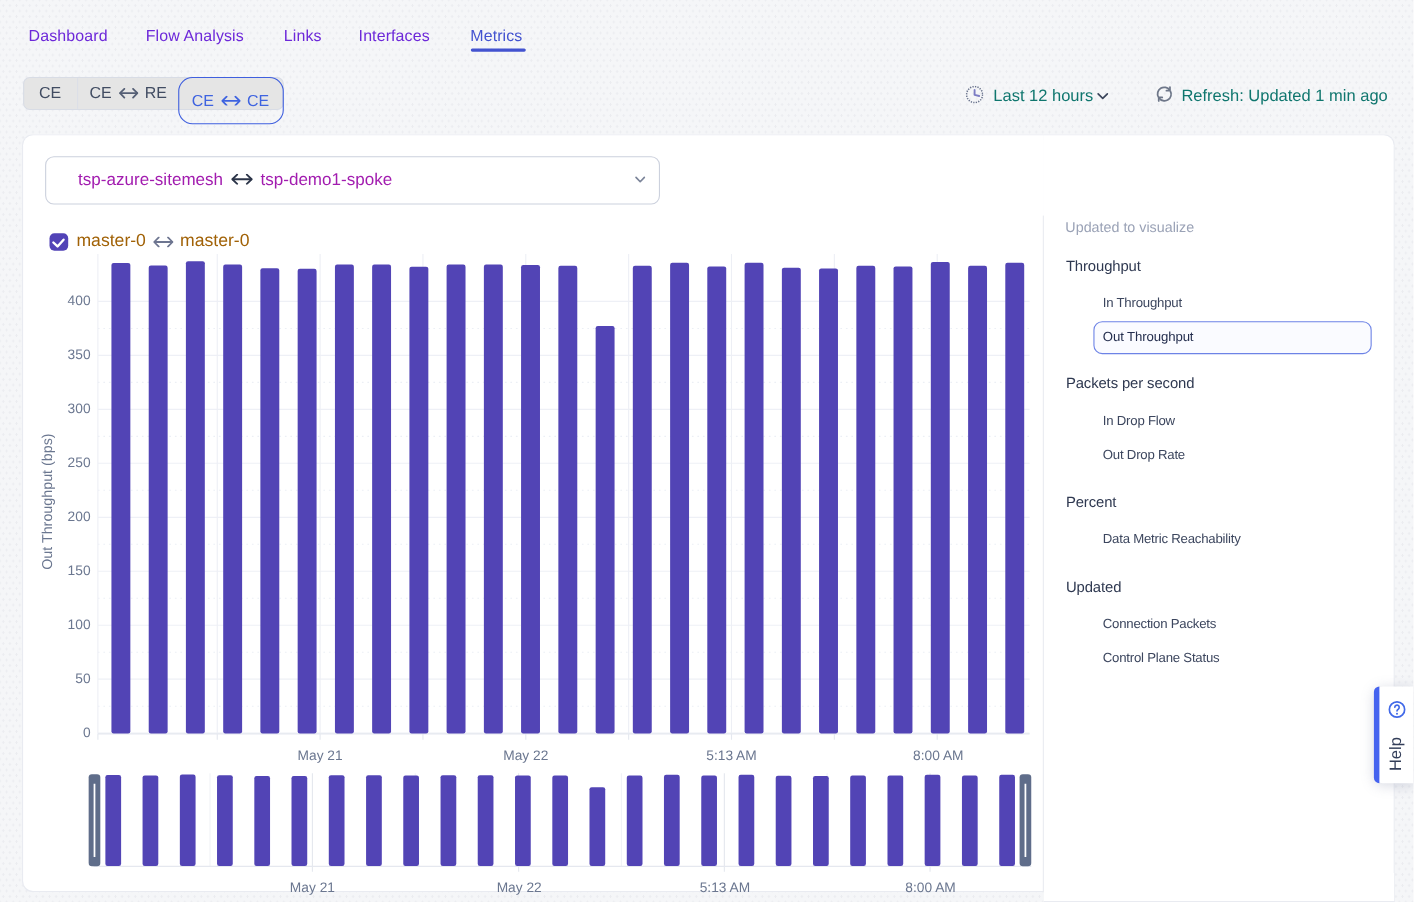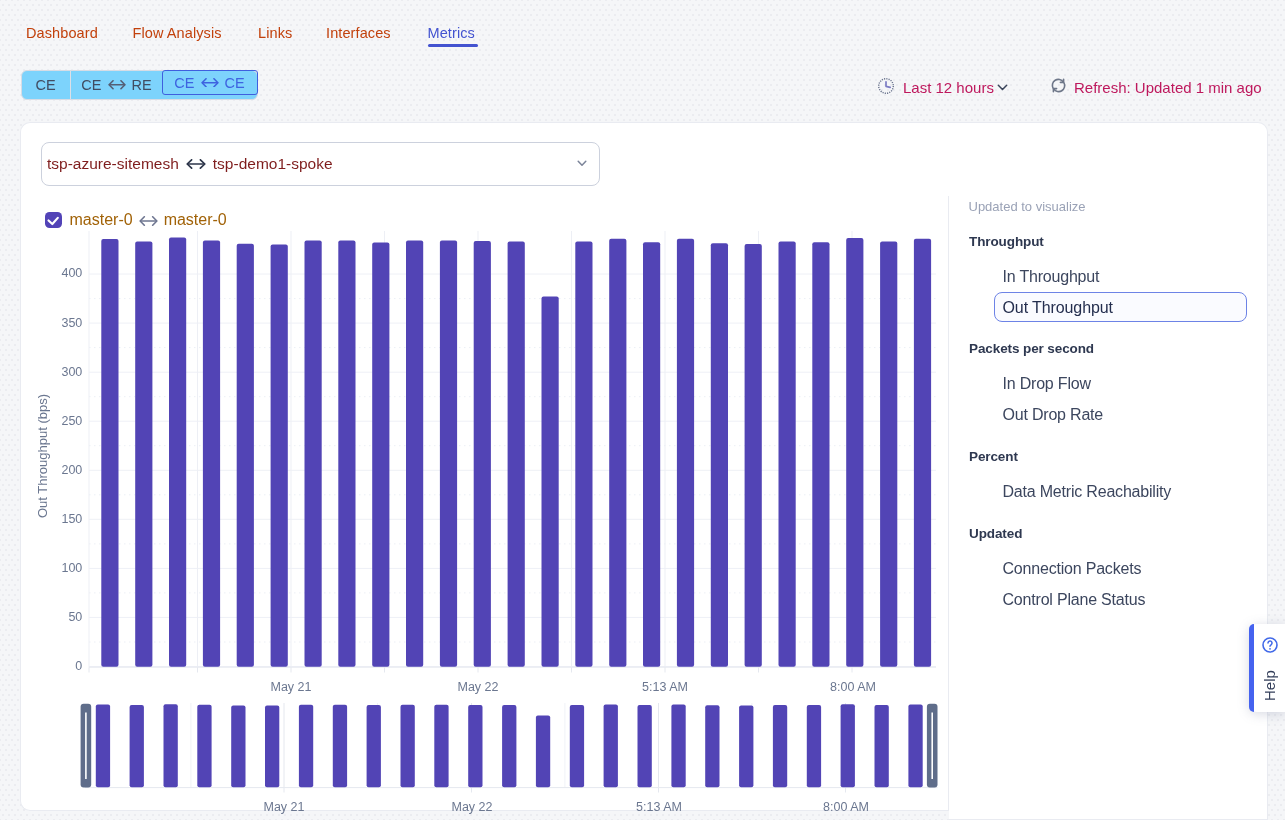--- a/index.html
+++ b/index.html
@@ -1,43 +1,43 @@
 <!DOCTYPE html>
 <html><head><meta charset="utf-8">
 <style>
 *{margin:0;padding:0;box-sizing:border-box}
 html,body{width:1285px;height:820px;overflow:hidden}
 body{font-family:"Liberation Sans",sans-serif;background:#f5f6f8;position:relative;
 background-image:radial-gradient(#ebecf0 0.8px,transparent 1px),radial-gradient(#ebecf0 0.8px,transparent 1px);
 background-size:6px 10px;background-position:0 0,3px 5px}
 .abs{position:absolute}
-.nav-item{position:absolute;top:24.5px;font-size:14.5px;color:#c2410c;letter-spacing:.1px}
-.seg{position:absolute;left:20.5px;top:70px;height:30px;display:flex;background:#7dd3fc;border:1px solid #d8dce5;border-radius:6px}
+.nav-item{position:absolute;top:24.5px;font-size:14.5px;color:#6d28d9;letter-spacing:.1px}
+.seg{position:absolute;left:20.5px;top:70px;height:30px;display:flex;background:#e5e5e5;border:1px solid #d8dce5;border-radius:6px}
 .seg>div{display:flex;align-items:center;justify-content:center;font-size:14.5px;color:#414c62}
-.hdr{position:absolute;top:79px;font-size:15px;color:#be185d}
+.hdr{position:absolute;top:79px;font-size:15px;color:#0f766e}
 .card{position:absolute;background:#fff;border:1px solid #e9ebf1}
-.side-h{position:absolute;left:969px;font-size:13.5px;font-weight:bold;color:#2e3850;letter-spacing:-0.1px}
-.side-i{position:absolute;left:1002.5px;font-size:16px;color:#3c465e;letter-spacing:-0.2px}
+.side-h{position:absolute;left:969px;font-size:13.5px;font-weight:normal;color:#2e3850;letter-spacing:-0.1px}
+.side-i{position:absolute;left:1002.5px;font-size:12px;color:#3c465e;letter-spacing:-0.2px}
 </style></head>
 <body>
 <div class="nav-item" style="left:26px">Dashboard</div>
 <div class="nav-item" style="left:132.5px">Flow Analysis</div>
 <div class="nav-item" style="left:258px">Links</div>
 <div class="nav-item" style="left:326px">Interfaces</div>
 <div class="nav-item" style="left:427.5px;color:#4353d0;font-weight:normal">Metrics</div>
 <div class="abs" style="left:427.5px;top:44px;width:50.5px;height:2.5px;background:#4353d0;border-radius:2px"></div>
 
 <div class="seg">
  <div style="width:49px;border-right:1px solid #dcdfe7">CE</div>
  <div style="width:92px">CE<svg width="18" height="9.5" viewBox="0 0 18 9.5" fill="none" style="margin:0 6px">
         <path d="M5.040000000000001 0.7600000000000002L1.08 4.75L5.040000000000001 8.74" stroke="#555f75" stroke-width="1.6" stroke-linecap="round" stroke-linejoin="round"></path>
         <path d="M12.959999999999999 0.7600000000000002L16.919999999999998 4.75L12.959999999999999 8.74" stroke="#555f75" stroke-width="1.6" stroke-linecap="round" stroke-linejoin="round"></path>
         <line x1="1.6199999999999999" y1="4.75" x2="16.38" y2="4.75" stroke="#555f75" stroke-width="1.6" stroke-linecap="round"></line>
       </svg>RE</div>
- <div style="width:96px;border:1.5px solid #3f5fde;border-radius:3px;margin:-1px;height:25px;color:#3e63e0">CE<svg width="18" height="9.5" viewBox="0 0 18 9.5" fill="none" style="margin:0 6px">
+ <div style="width:96px;border:1.5px solid #3f5fde;border-radius:13px;margin:-1px;height:43px;color:#3e63e0">CE<svg width="18" height="9.5" viewBox="0 0 18 9.5" fill="none" style="margin:0 6px">
         <path d="M5.040000000000001 0.7600000000000002L1.08 4.75L5.040000000000001 8.74" stroke="#3e63e0" stroke-width="1.6" stroke-linecap="round" stroke-linejoin="round"></path>
         <path d="M12.959999999999999 0.7600000000000002L16.919999999999998 4.75L12.959999999999999 8.74" stroke="#3e63e0" stroke-width="1.6" stroke-linecap="round" stroke-linejoin="round"></path>
         <line x1="1.6199999999999999" y1="4.75" x2="16.38" y2="4.75" stroke="#3e63e0" stroke-width="1.6" stroke-linecap="round"></line>
       </svg>CE</div>
 </div>
 
 <svg class="abs" style="left:878px;top:78px" width="16" height="16" viewBox="0 0 16 16" fill="none">
  <circle cx="8" cy="8" r="7.3" stroke="#67718b" stroke-width="1.4" stroke-dasharray="1.15 1.15"></circle>
  <path d="M8 3.8V8.3L12.2 9.3" stroke="#7c7cc4" stroke-width="1.7" stroke-linecap="round" stroke-linejoin="round"></path>
 </svg>
@@ -48,21 +48,21 @@
 <svg class="abs" style="left:1050px;top:77px" width="17" height="17" viewBox="0 0 17 17" fill="none" stroke="#6e7789" stroke-width="1.6">
  <path d="M3.1 11.3A6 6 0 0 1 13.3 5"></path>
  <path d="M13.6 2.2L13.6 5.4L10.4 5.4" stroke-linejoin="round" stroke-linecap="round"></path>
  <path d="M13.9 5.7A6 6 0 0 1 3.7 12"></path>
  <path d="M3.4 14.8L3.4 11.6L6.6 11.6" stroke-linejoin="round" stroke-linecap="round"></path>
 </svg>
 <div class="hdr" style="left:1074px">Refresh: Updated 1 min ago</div>
 
 <div class="card" style="left:20px;top:122px;width:928.5px;height:688.5px;border-radius:10px 0 0 10px;border-right:none">
   <div class="abs" style="left:20px;top:19px;width:559px;height:43.5px;border:1px solid #ccd1dd;border-radius:8px;background:#fff;display:flex;align-items:center">
-    <span style="margin-left:5px;font-size:15.5px;color:#7f1d1d">tsp-azure-sitemesh<svg width="20" height="10" viewBox="0 0 20 10" fill="none" style="margin:0 7px;vertical-align:-0.5px">
+    <span style="margin-left:29px;font-size:15.5px;color:#a21caf">tsp-azure-sitemesh<svg width="20" height="10" viewBox="0 0 20 10" fill="none" style="margin:0 7px;vertical-align:-0.5px">
           <path d="M5.6000000000000005 0.7999999999999998L1.2 5.0L5.6000000000000005 9.2" stroke="#2c3549" stroke-width="1.7" stroke-linecap="round" stroke-linejoin="round"></path>
           <path d="M14.399999999999999 0.7999999999999998L18.799999999999997 5.0L14.399999999999999 9.2" stroke="#2c3549" stroke-width="1.7" stroke-linecap="round" stroke-linejoin="round"></path>
           <line x1="1.7999999999999998" y1="5.0" x2="18.2" y2="5.0" stroke="#2c3549" stroke-width="1.7" stroke-linecap="round"></line>
         </svg>tsp-demo1-spoke</span>
     <svg style="position:absolute;right:12.5px" width="10" height="7" viewBox="0 0 10 7" fill="none">
         <path d="M1.2 1.2L5 5.2L8.8 1.2" stroke="#7b8499" stroke-width="1.5" stroke-linecap="round" stroke-linejoin="round"></path>
       </svg>
   </div>
   <div class="abs" style="left:24px;top:88.5px;width:16.5px;height:16.5px;background:#5243b7;border-radius:4.5px">
     <svg width="16.5" height="16.5" viewBox="0 0 16 16" fill="none">

